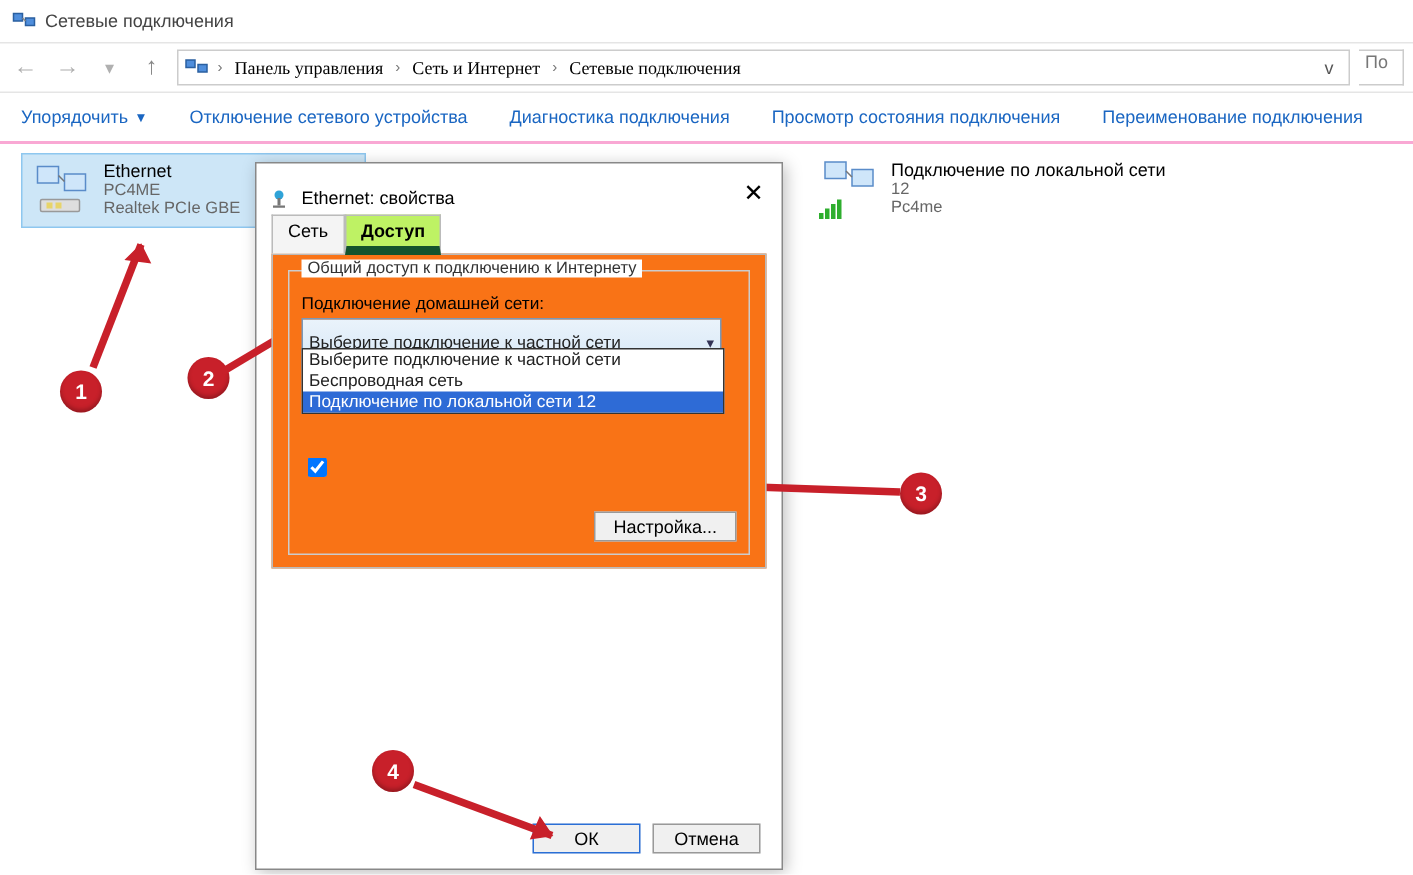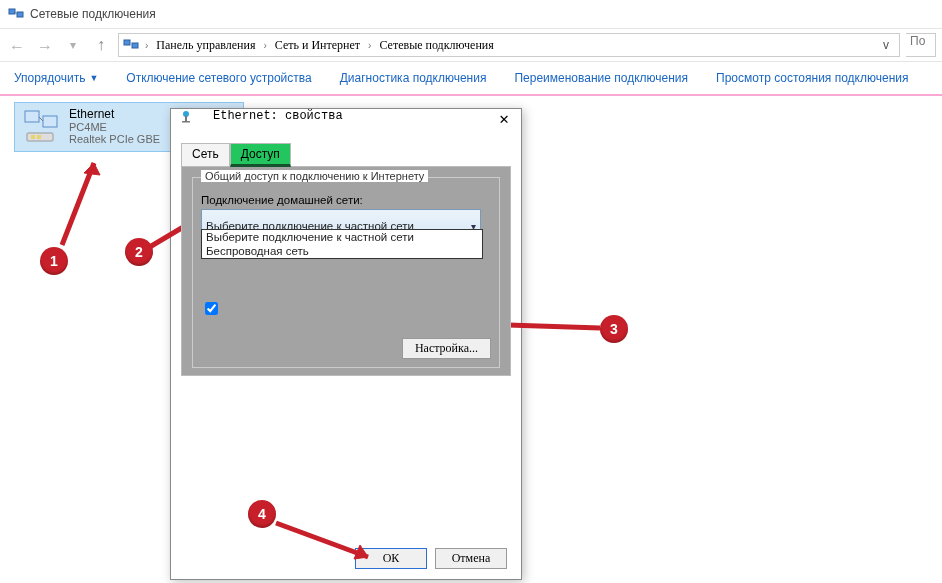--- a/index.html
+++ b/index.html
@@ -118,24 +118,23 @@
     height: 472px;
     background: #fff;
     border: 1px solid #888;
     box-shadow: 2px 2px 10px rgba(0,0,0,0.25);
     display: flex;
     flex-direction: column;
   }
   .props-title {
     height: 30px;
     display: flex;
-    align-items: flex-start;
+    align-items: flex-end;
     padding: 0 8px;
-    gap: 20px;
-    font-family: Liberation Mono, monospace;
+    gap: 8px;
   }
   .props-title .pt-icon { width:14px; height:14px; }
   .props-title .pt-text { flex:1; }
   .props-title .pt-close { font-size: 16px; padding: 0 4px;}
   .props-body {
     flex: 1;
     padding: 4px 10px 0 10px;
     position: relative;
   }
   .tabs-row {
@@ -147,27 +146,28 @@
   .tab {
     border: 1px solid #bbb;
     border-bottom: none;
     background: #f4f4f4;
     padding: 3px 10px;
     font-size: 12px;
     margin-right: 0px;
     position: relative;
   }
   .tab.active {
-    background: #22c55e;
-    border-bottom: 3px solid #14532d;
+    background: #bef264;
+    border-bottom: 6px solid #14532d;
     margin-bottom: -1px;
+    font-weight: bold;
   }
   .tab-content {
     border: 1px solid #bbb;
-    background: #a3a3a3;
+    background: #f97316;
     padding: 10px 10px 6px 10px;
     min-height: 210px;
     position: relative;
     z-index: 1;
   }
   .grpbox {
     border: 1px solid #ccc;
     padding: 10px 8px 8px 8px;
     position: relative;
   }
@@ -221,21 +221,20 @@
   }
   .combo-opt.sel {
     background: #2e6bd6;
     color: #fff;
   }
   .btn {
     border: 1px solid #999;
     background: #f0f0f0;
     padding: 2px 12px;
     font-size: 12px;
-    font-family: Liberation Serif, serif;
   }
   .settings-btn-row {
     display: flex;
     justify-content: flex-end;
     margin-top: 20px;
   }
   .dlg-buttons {
     display: flex;
     gap: 8px;
     justify-content: flex-end;
@@ -315,24 +314,24 @@
     <span>Упорядочить</span>
     <span class="dd">▼</span>
   </div>
   <div class="tbtn">
       <span>Отключение сетевого устройства</span>
     </div>
   <div class="tbtn">
       <span>Диагностика подключения</span>
     </div>
   <div class="tbtn">
+      <span>Просмотр состояния подключения</span>
+    </div>
+  <div class="tbtn">
       <span>Переименование подключения</span>
-    </div>
-  <div class="tbtn">
-      <span>Просмотр состояния подключения</span>
     </div>
 </div>
 
 <div class="content">
 
   <div class="conn-item selected" style="left:14px; top:6px;">
     <div class="conn-icon">
       <svg width="40" height="40" viewBox="0 0 40 40">
         <rect x="4" y="4" width="14" height="11" fill="#cfe6fa" stroke="#5a8cc9"></rect>
         <rect x="22" y="9" width="14" height="11" fill="#cfe6fa" stroke="#5a8cc9"></rect>
@@ -342,20 +341,40 @@
         <rect x="16" y="28" width="4" height="4" fill="#e7d46a"></rect>
       </svg>
     </div>
     <div class="conn-text">
       <div class="ln1">Ethernet</div>
       <div class="ln2">PC4ME</div>
       <div class="ln3">Realtek PCIe GBE</div>
     </div>
   </div>
 
+  <div class="conn-item" style="left:540px; top:6px; width:300px;">
+    <div class="conn-icon">
+      <svg width="40" height="26" viewBox="0 0 40 26">
+        <rect x="4" y="2" width="14" height="11" fill="#cfe6fa" stroke="#5a8cc9"></rect>
+        <rect x="22" y="7" width="14" height="11" fill="#cfe6fa" stroke="#5a8cc9"></rect>
+        <path d="M18 8 L22 12" stroke="#777" stroke-width="1"></path>
+      </svg>
+      <div class="sigbars">
+          <span></span>
+          <span></span>
+          <span></span>
+          <span></span>
+        </div>
+    </div>
+    <div class="conn-text">
+      <div class="ln1">Подключение по локальной сети</div>
+      <div class="ln2">12</div>
+      <div class="ln3">Pc4me</div>
+    </div>
+  </div>
 
 </div>
 
 <div class="props">
   <div class="props-title">
     <span class="pt-icon">
       <svg width="14" height="14" viewBox="0 0 14 14">
         <circle cx="7" cy="5" r="3" fill="#2fa3d8"></circle>
         <rect x="6" y="7" width="2" height="5" fill="#777"></rect>
         <rect x="3" y="12" width="8" height="1.5" fill="#777"></rect>
@@ -377,20 +396,21 @@
 
 
         <div class="fld-label">Подключение домашней сети:</div>
 
         <div class="combo">
           <span>Выберите подключение к частной сети</span>
           <span class="combo-arrow">▾</span>
           <div class="combo-list">
             <div class="combo-opt">Выберите подключение к частной сети</div>
             <div class="combo-opt">Беспроводная сеть</div>
+            <div class="combo-opt sel">Подключение по локальной сети 12</div>
           </div>
         </div>
 
         <div class="chk-row" style="margin-top:58px;">
           <input type="checkbox" checked="" style="">
           <div class="chk-label">&nbsp;</div>
         </div>
 
         <div class="settings-btn-row">
           <button class="btn"><span>Настройка...</span></button>

